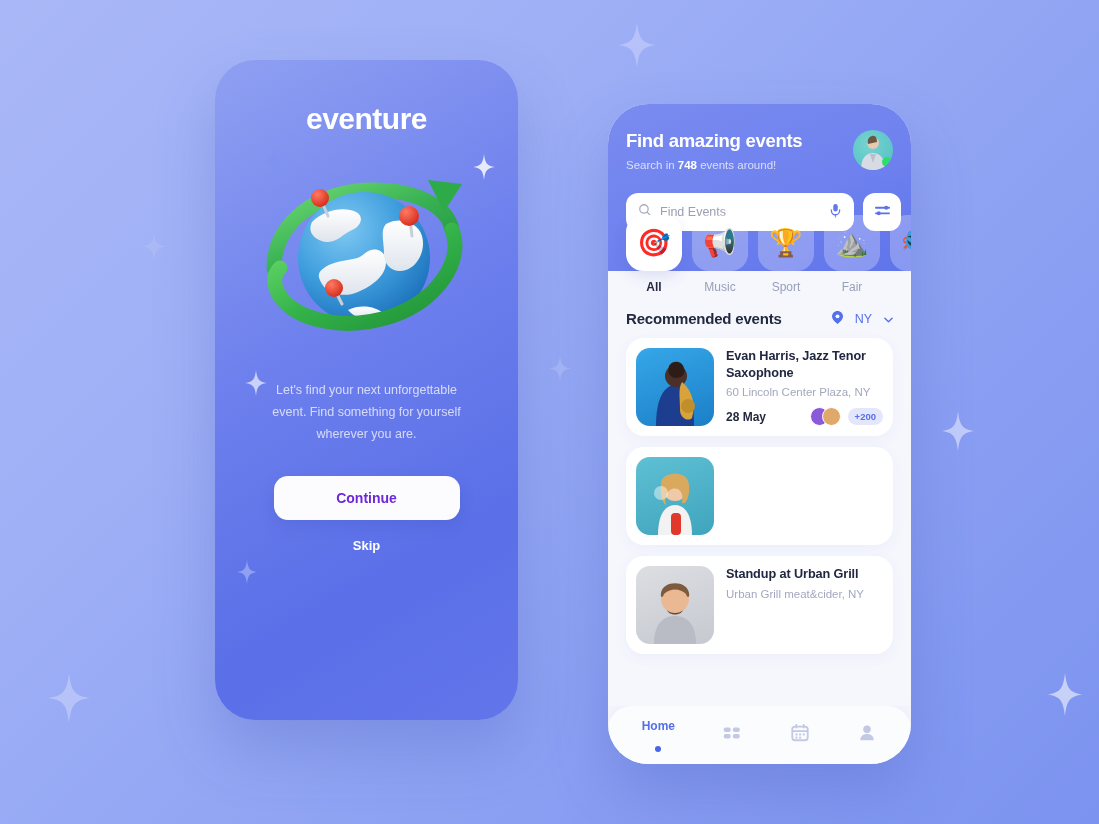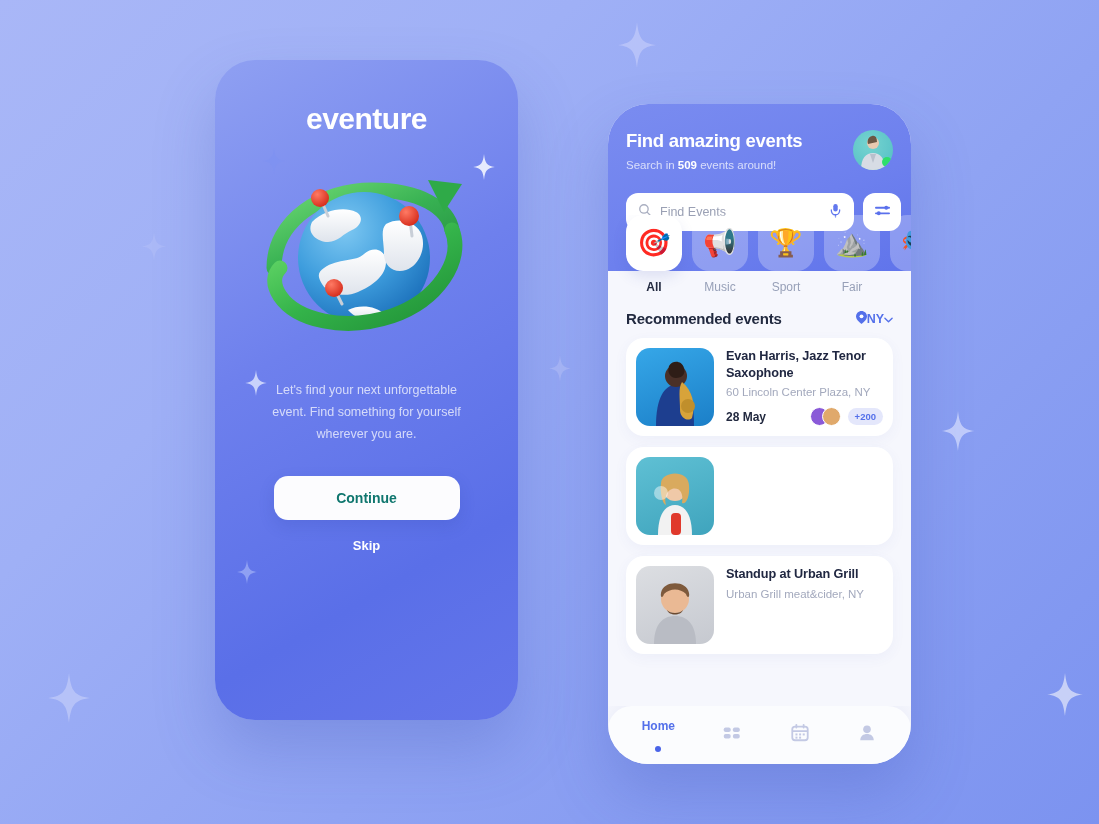--- a/index.html
+++ b/index.html
@@ -38,21 +38,21 @@
     font-size:23px; font-weight:bold; line-height:1.28; letter-spacing:-.3px;
     position:relative; z-index:3;
   }
   .subtext {
     margin-top:20px; width:210px; text-align:center;
     color:rgba(255,255,255,.72); font-size:12.5px; line-height:1.75;
     position:relative; z-index:3;
   }
   .continue-btn {
     margin-top:30px; width:186px; height:44px; border:none; border-radius:14px;
-    background:#fcfcfe; color:#0f766e; font-size:14px; font-weight:bold;
+    background:#fcfcfe; color:#6d28d9; font-size:14px; font-weight:bold;
     font-family:inherit; cursor:pointer; position:relative; z-index:3;
     box-shadow:0 6px 16px rgba(40,60,160,.16);
   }
   .skip-btn {
     margin-top:18px; background:none; border:none; color:#fff;
     font-size:13px; font-weight:bold; font-family:inherit; cursor:pointer;
     position:relative; z-index:3;
   }
 
   
@@ -108,21 +108,21 @@
   .cat.active .tile { background:#fff; box-shadow:0 6px 14px rgba(60,80,180,.13); }
   .cat .lbl { margin-top:9px; font-size:12px; color:#97a0b8; font-weight:normal; }
   .cat.active .lbl { color:#232a40; font-weight:bold; }
 
   
   .r-body { flex:1; padding:0 18px; overflow:hidden; position:relative; background:#f6f7fd; }
   .sec-head {
     display:flex; align-items:center; justify-content:space-between; margin-top:16px;
   }
   .sec-title { font-size:15px; font-weight:bold; color:#222a40; letter-spacing:-.2px; }
-  .loc { display:flex; align-items:center; gap:0; color:#5470ea; font-size:12.5px; font-weight:bold; cursor:pointer; }
+  .loc { display:flex; align-items:center; gap:12px; color:#5470ea; font-size:12.5px; font-weight:normal; cursor:pointer; }
 
   .card {
     margin-top:11px; background:#fff; border-radius:18px; padding:10px;
     display:flex; gap:12px; box-shadow:0 4px 14px rgba(80,100,190,.055);
   }
   .card .thumb {
     width:78px; height:78px; border-radius:14px; flex:none; overflow:hidden;
     position:relative;
   }
   .card .info { flex:1; min-width:0; display:flex; flex-direction:column; }
@@ -272,21 +272,21 @@
   <button class="continue-btn">Continue</button>
   <button class="skip-btn">Skip</button>
 </div>
 
 <div class="phone" id="phone-right">
 
   <div class="r-header">
     <div class="r-header-top">
       <div>
         <div class="r-title">Find amazing events</div>
-        <div class="r-sub"><span>Search in </span><b>509</b><span> events around!</span></div>
+        <div class="r-sub"><span>Search in </span><b>748</b><span> events around!</span></div>
       </div>
       <div class="avatar">
         <svg viewBox="0 0 40 40" style="position:absolute;inset:0;width:100%;height:100%">
           <circle cx="20" cy="13" r="6" fill="#e8c9b0"></circle>
           <path d="M8 40 C8 28 13 23 20 23 C27 23 32 28 32 40 Z" fill="#d7dce4"></path>
           <path d="M17 24 L20 33 L23 24 Z" fill="#b9c0cc"></path>
           <path d="M24 12 C24 7 22 5 19 6 C15 7 14 11 15 14 Z" fill="#6b5744"></path>
         </svg>
         <span class="dot"></span>
       </div>

